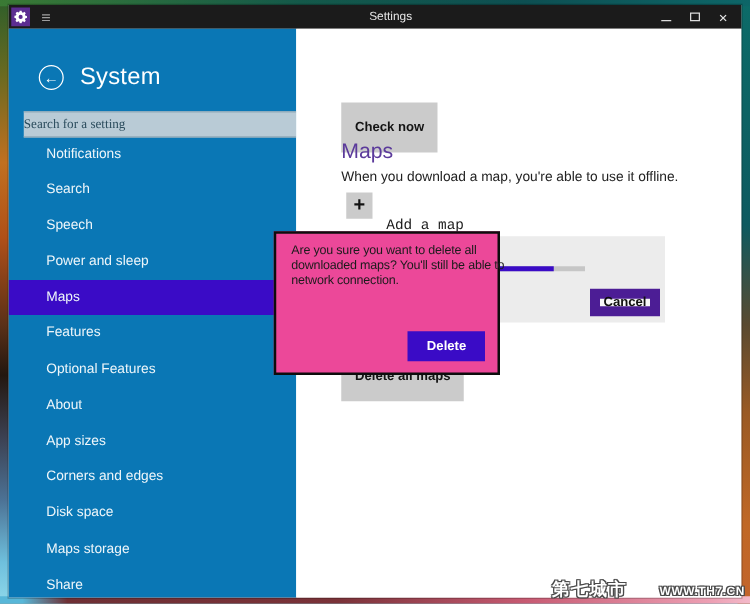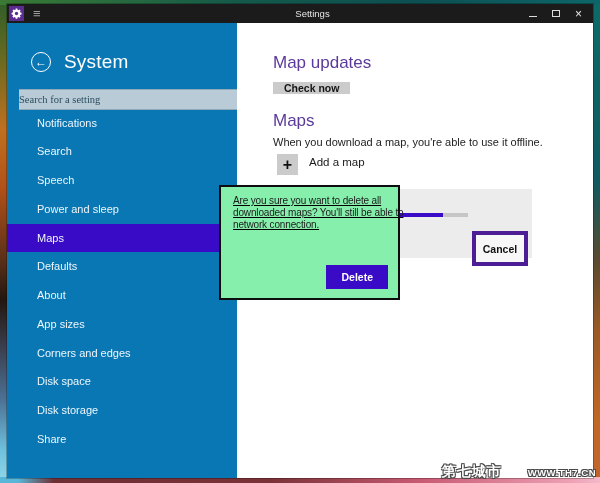--- a/index.html
+++ b/index.html
@@ -40,33 +40,33 @@
   .sb-title { color:#fff; font-size:19px; font-weight:300; letter-spacing:.2px; }
   .sb-search { position:absolute; top:66px; left:0; width:230px; height:21px; background:#b9cbd6; border:1px solid #8fa9b8; border-left:none; font-size:10.5px; padding:0 0; color:#16323f; font-family:Liberation Serif, serif; outline:none;margin-left:12px; }
   .sb-search::placeholder { color:#2c4d5e; opacity:1; }
   .nav { position:absolute; top:85.5px; left:0; right:0; }
   .nav-item { height:28.75px; line-height:28.75px; padding-left:30px; color:#eef6fa; font-size:11px; cursor:pointer; white-space:nowrap; }
   .nav-item.selected { background:var(--accent,#3a0bc6); }
 
   
   .main { position:relative; flex:1; background:#fff; color:#1c1c1c; font-size:11px; }
   .section-title { position:absolute; left:36px; font-size:17px; font-weight:400; color:var(--heading,#5b3a9b); white-space:nowrap; }
-  .btn-gray { position:absolute; background:var(--button_gray,#cbcbcb); color:#141414; font-size:10.5px; font-weight:700; padding:0 11px; cursor:pointer; white-space:nowrap; }
+  .btn-gray { position:absolute; background:var(--button_gray,#cbcbcb); color:#141414; font-size:10.5px; font-weight:700; padding:14px 11px; cursor:pointer; white-space:nowrap; }
   .desc { position:absolute; left:36px; top:113px; font-size:11px; color:#222; white-space:nowrap; }
   .add-row { position:absolute; left:40px; top:131px; display:flex; align-items:flex-start; gap:11px; cursor:pointer; }
   .plus-tile { width:21px; height:21px; background:var(--button_gray,#cbcbcb); color:#111; font-size:16px; font-weight:700; display:flex; align-items:center; justify-content:center; line-height:1; }
-  .add-label { font-size:11.5px; color:#1a1a1a; margin-top:2px; }
+  .add-label { font-size:11.5px; color:#1a1a1a; margin-top:20px;font-family:Liberation Mono, monospace; }
 
   .dl-panel { position:absolute; left:36px; top:166px; width:259px; height:69px; background:#ececec; }
   .progress-track { position:absolute; left:15px; top:24px; width:180px; height:4px; background:#c6c6c6; }
   .progress-fill { height:100%; background:var(--accent,#3a0bc6); }
-  .cancel-btn { position:absolute; left:199px; top:42px; width:56px; height:35px; background:#f7f7f7; border:4px solid #4c1d95; font-size:10.5px; font-weight:700; color:#111; display:flex; align-items:center; justify-content:center; cursor:pointer; }
+  .cancel-btn { position:absolute; left:199px; top:42px; width:56px; height:22px; background:#f7f7f7; border:8px solid #4c1d95; font-size:10.5px; font-weight:700; color:#111; display:flex; align-items:center; justify-content:center; cursor:pointer; }
 
   
-  .dialog { position:absolute; left:212px; top:181px; width:181px; height:115px; background:#86efac; border:2px solid #0d0d0d; z-index:5;text-decoration:underline; }
+  .dialog { position:absolute; left:212px; top:181px; width:181px; height:115px; background:#ec4899; border:2px solid #0d0d0d; z-index:5; }
   .dialog-text { padding:8px 8px 0 12px; }
   .dialog-line { font-size:10px; letter-spacing:-.15px; line-height:12px; color:#1b1b1b; white-space:nowrap; }
   .delete-btn { position:absolute; right:10px; bottom:9px; height:21px; padding:12px 15px; background:var(--accent,#3a0bc6); color:#fff; font-size:10.5px; font-weight:700; border:none; display:flex; align-items:center; cursor:pointer; font-family:"Liberation Sans",sans-serif; }
 
   
   .watermark { position:absolute; right:4px; bottom:2px; z-index:10; color:#fff; font-weight:700; white-space:nowrap;
     text-shadow:1px 1px 0 #4a4a4a,-1px -1px 0 #4a4a4a,1px -1px 0 #4a4a4a,-1px 1px 0 #4a4a4a,0 1px 0 #4a4a4a,0 -1px 0 #4a4a4a; }
   .wm-cn { font-size:14px; letter-spacing:1px;margin-top:12px; }
   .wm-url { font-size:9.5px; margin-left:26px; letter-spacing:.5px; }
 </style>
@@ -110,32 +110,32 @@
           </span>
         <span class="sb-title">System</span>
       </div>
       <input class="sb-search" type="text" placeholder="Search for a setting" style="">
       <div class="nav">
         <div class="nav-item">Notifications</div>
         <div class="nav-item">Search</div>
         <div class="nav-item">Speech</div>
         <div class="nav-item">Power and sleep</div>
         <div class="nav-item selected">Maps</div>
-        <div class="nav-item">Defaults</div>
+        <div class="nav-item">Features</div>
+        <div class="nav-item">Optional Features</div>
         <div class="nav-item">About</div>
         <div class="nav-item">App sizes</div>
         <div class="nav-item">Corners and edges</div>
         <div class="nav-item">Disk space</div>
-        <div class="nav-item">Disk storage</div>
+        <div class="nav-item">Maps storage</div>
         <div class="nav-item">Share</div>
       </div>
     </div>
 
     <div class="main">
-      <div class="section-title" style="top:30px">Map updates</div>
       <div class="btn-gray" style="left:36px; top:59px">Check now</div>
 
       <div class="section-title" style="top:88px">Maps</div>
       <div class="desc">When you download a map, you're able to use it offline.</div>
 
       <div class="add-row">
         <span class="plus-tile">+</span>
         <span class="add-label">Add a map</span>
       </div>
 

